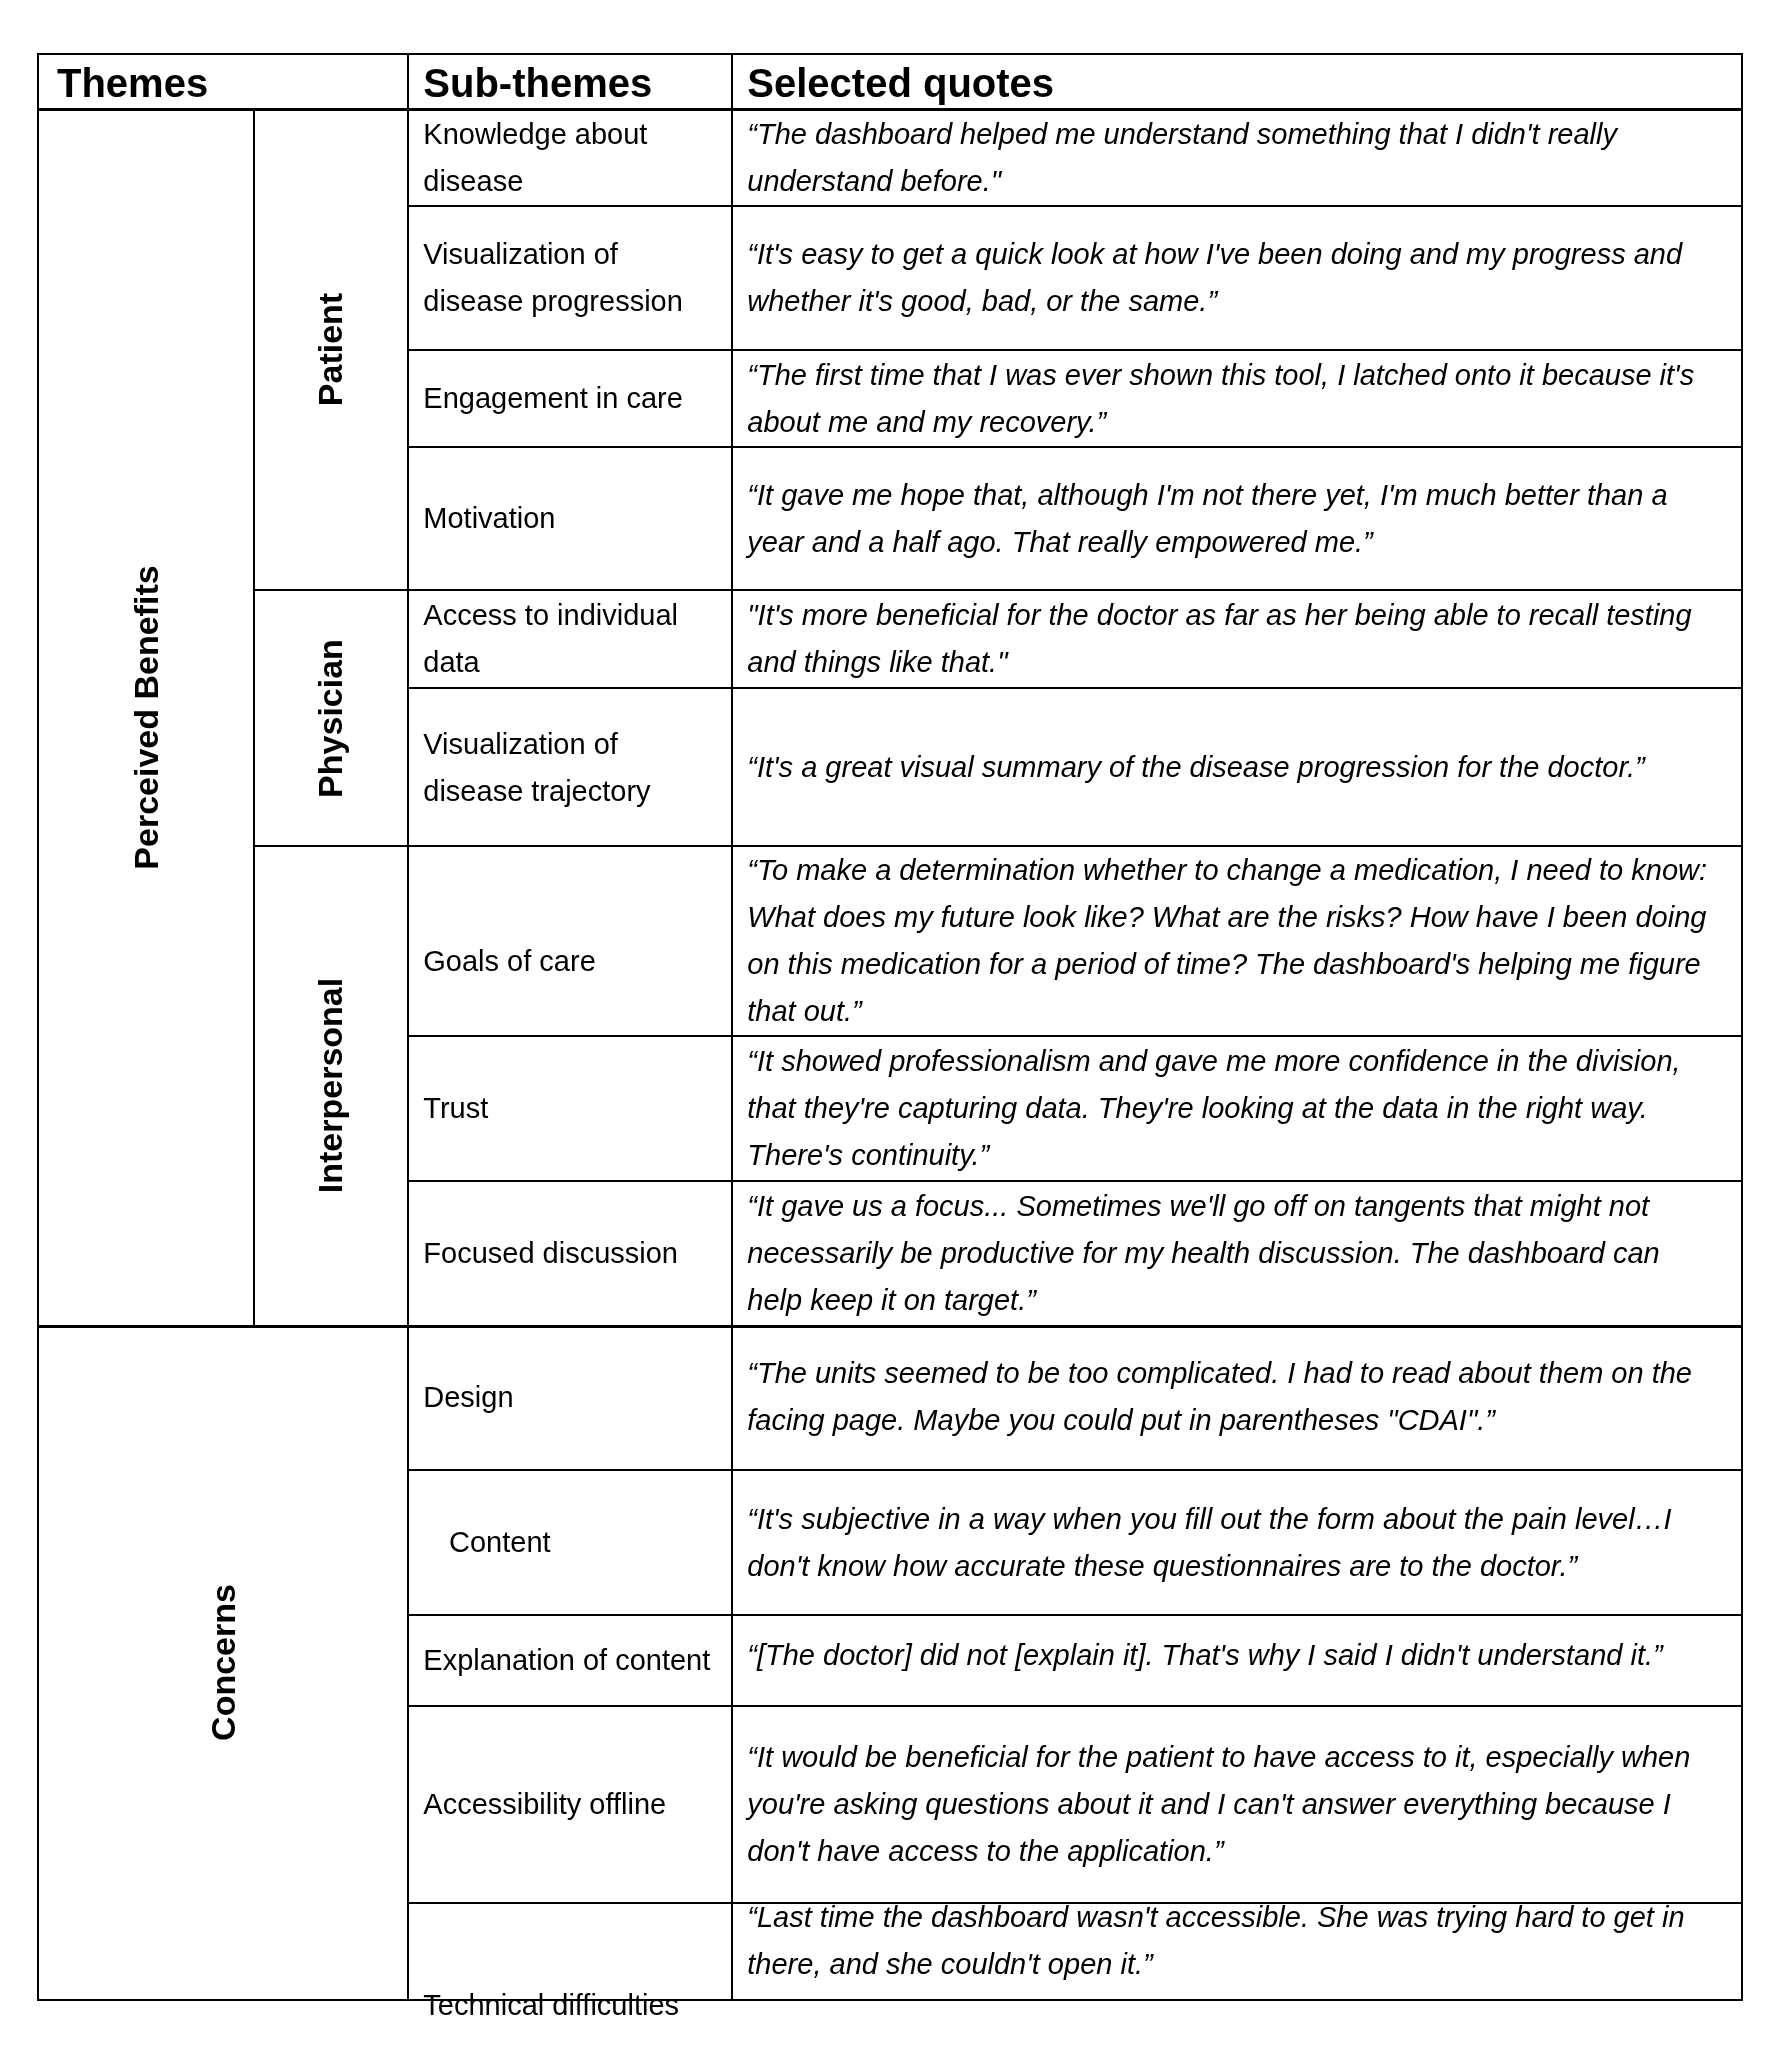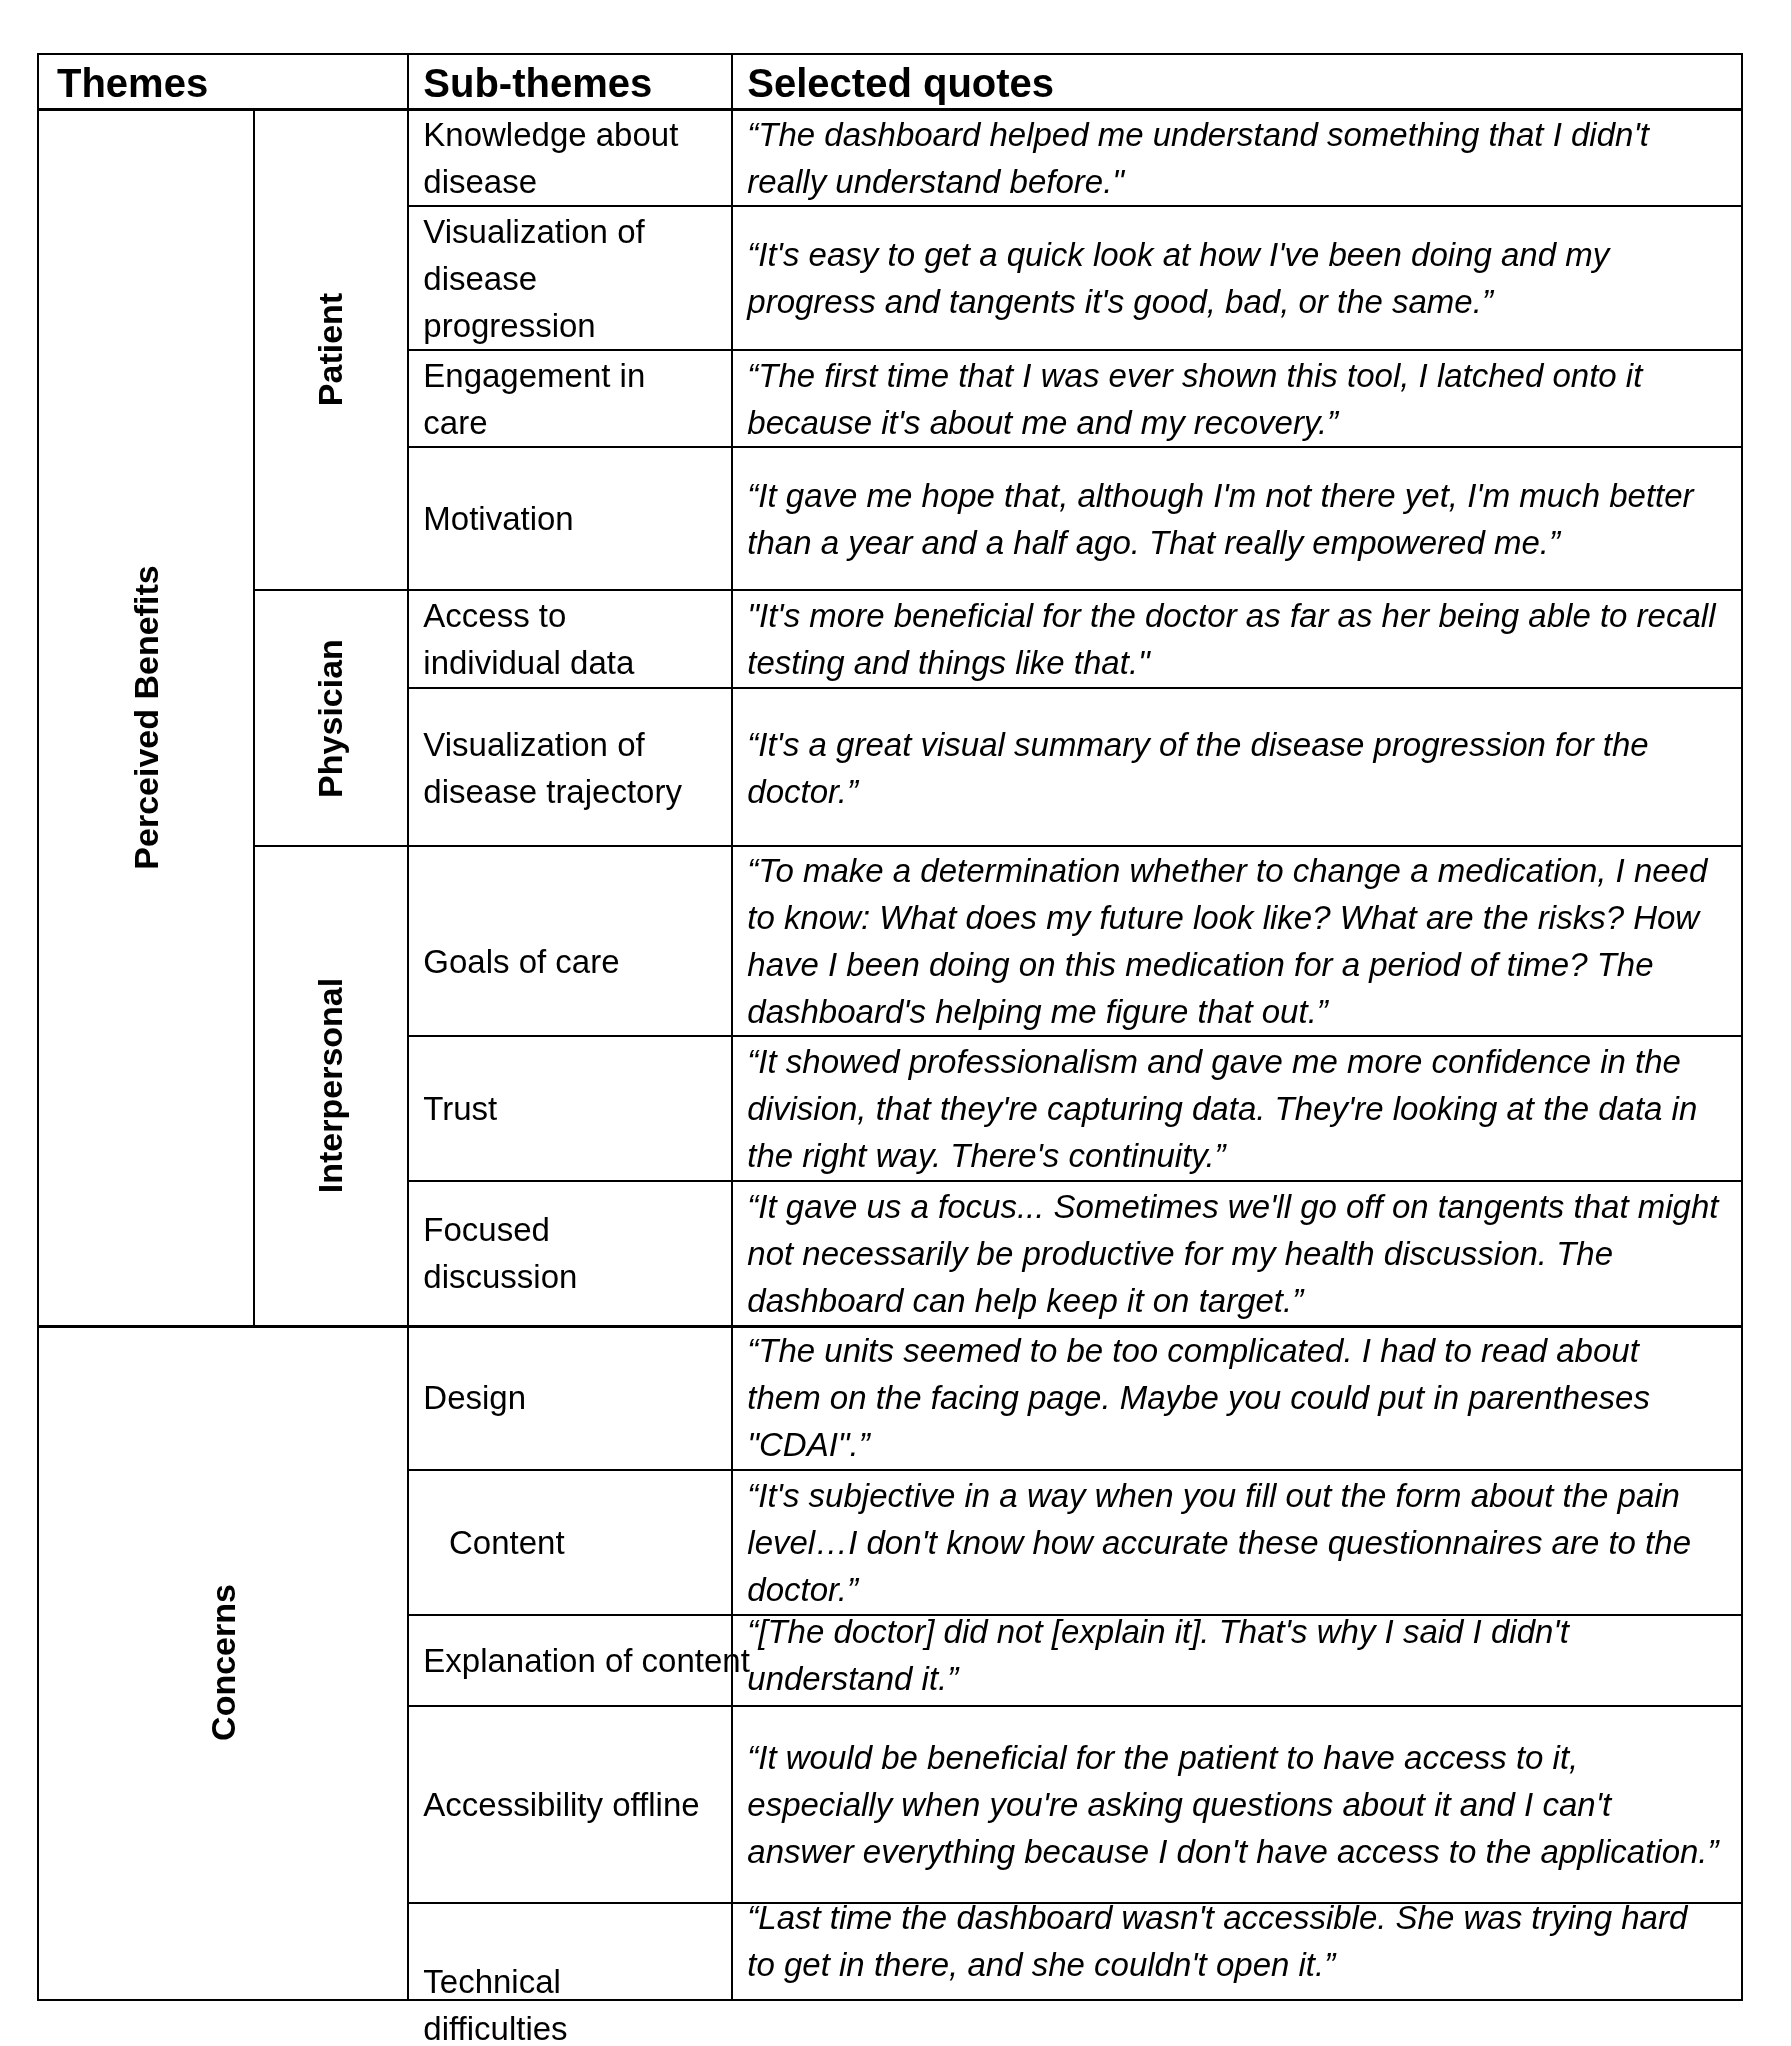--- a/index.html
+++ b/index.html
@@ -1,21 +1,21 @@
 <!DOCTYPE html>
 <html style="font-size:14.3px"><head>
 <meta charset="utf-8">
 <style>
   html, body { margin: 0; padding: 0; background: #ffffff; }
   body { width: 1791px; height: 2046px; position: relative; overflow: hidden;
          font-family: "Liberation Sans", sans-serif; color: #000; }
   .tbl { position: absolute; left: 37px; top: 53px; width: 1706px; height: 1948px;
          border: 2.7px solid #000; box-sizing: border-box; }
   .cell { position: absolute; box-sizing: border-box; display: flex; align-items: center;
-          padding: 0 19.7px 0 14.3px; font-size: 33px; line-height: 47px; }
+          padding: 0 19.7px 0 14.3px; font-size: 29px; line-height: 47px; }
   .hline { position: absolute; height: 1.8px; background: #000; }
   .vline { position: absolute; width: 1.8px; background: #000; }
   .hdr { font-weight: bold; font-size: 40px; }
   .sub { }
   .quote { font-style: italic; }
   .vlabel { position: absolute; display: flex; align-items: center; justify-content: center; }
   .vlabel span { transform: rotate(-90deg); white-space: nowrap; font-weight: bold; font-size: 34px; }
 </style>
 </head>
 <body>
@@ -63,21 +63,21 @@
   <span>Concerns</span>
 </div>
 
 <div id="rows">
     <div>
       <div class="cell sub" style="left: 409px; top: 109px; width: 322px; height: 97px;">Knowledge about disease</div>
       <div class="cell quote" style="left: 733px; top: 109px; width: 1008px; height: 97px;">“The dashboard helped me understand something that I didn't really understand before."</div>
     </div>
     <div>
       <div class="cell sub" style="left: 409px; top: 206px; width: 322px; height: 144px;">Visualization of disease progression</div>
-      <div class="cell quote" style="left: 733px; top: 206px; width: 1008px; height: 144px;">“It's easy to get a quick look at how I've been doing and my progress and tangents it's good, bad, or the same.”</div>
+      <div class="cell quote" style="left: 733px; top: 206px; width: 1008px; height: 144px;">“It's easy to get a quick look at how I've been doing and my progress and whether it's good, bad, or the same.”</div>
     </div>
     <div>
       <div class="cell sub" style="left: 409px; top: 350px; width: 322px; height: 97px;">Engagement in care</div>
       <div class="cell quote" style="left: 733px; top: 350px; width: 1008px; height: 97px;">“The first time that I was ever shown this tool, I latched onto it because it's about me and my recovery.”</div>
     </div>
     <div>
       <div class="cell sub" style="left: 409px; top: 447px; width: 322px; height: 143px;">Motivation</div>
       <div class="cell quote" style="left: 733px; top: 447px; width: 1008px; height: 143px;">“It gave me hope that, although I'm not there yet, I'm much better than a year and a half ago. That really empowered me.”</div>
     </div>
     <div>

